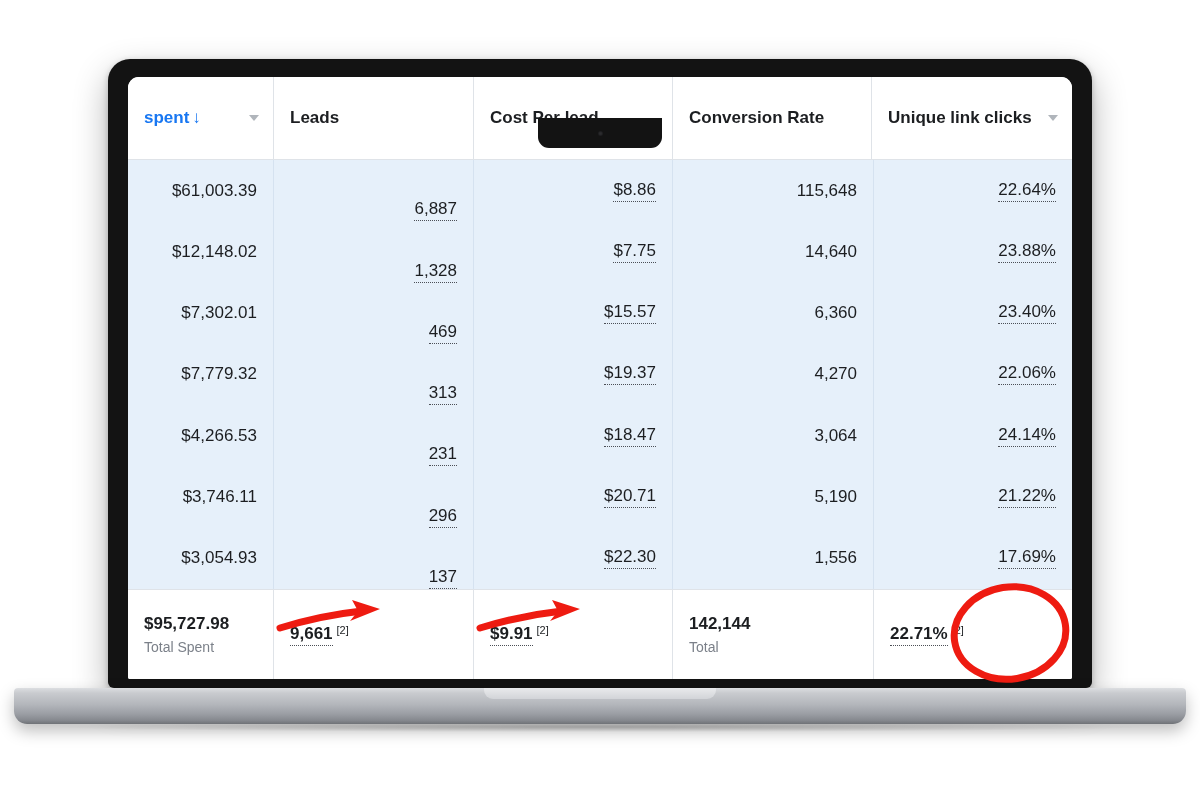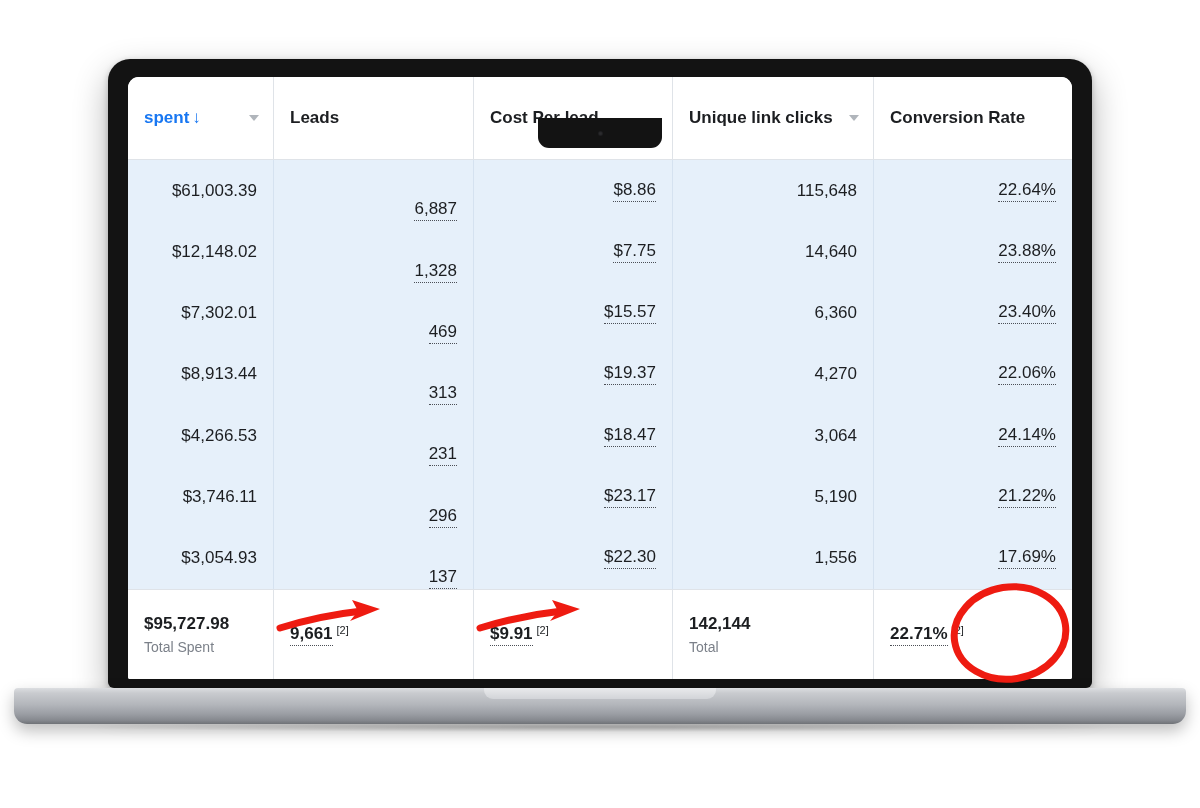--- a/index.html
+++ b/index.html
@@ -263,28 +263,28 @@
           </div>
 
           <div class="cell head-cell col-leads">
             <span class="head-label">Leads</span>
           </div>
 
           <div class="cell head-cell col-cpl">
             <span class="head-label">Cost Per lead</span>
           </div>
 
+          <div class="cell head-cell col-cvr">
+            <span class="head-label">Conversion Rate</span>
+          </div>
+
           <div class="cell head-cell col-clicks">
             <span class="head-label">Unique link clicks</span>
             <span class="caret"></span>
           </div>
-
-          <div class="cell head-cell col-cvr">
-            <span class="head-label">Conversion Rate</span>
-          </div>
         </div>
 
         <div class="table-body">
 
           <div class="table-row">
             <div class="cell data-cell col-spent">
                 <span>$61,003.39</span>
               </div>
             <div class="cell data-cell col-leads">
                 <span class="linked">6,887</span>
@@ -331,21 +331,21 @@
             <div class="cell data-cell col-clicks">
                 <span>6,360</span>
               </div>
             <div class="cell data-cell col-cvr">
                 <span class="linked">23.40%</span>
               </div>
           </div>
 
           <div class="table-row">
             <div class="cell data-cell col-spent">
-                <span>$8,913.44</span>
+                <span>$7,779.32</span>
               </div>
             <div class="cell data-cell col-leads">
                 <span class="linked">313</span>
               </div>
             <div class="cell data-cell col-cpl">
                 <span class="linked">$19.37</span>
               </div>
             <div class="cell data-cell col-clicks">
                 <span>4,270</span>
               </div>
@@ -373,21 +373,21 @@
           </div>
 
           <div class="table-row">
             <div class="cell data-cell col-spent">
                 <span>$3,746.11</span>
               </div>
             <div class="cell data-cell col-leads">
                 <span class="linked">296</span>
               </div>
             <div class="cell data-cell col-cpl">
-                <span class="linked">$23.17</span>
+                <span class="linked">$20.71</span>
               </div>
             <div class="cell data-cell col-clicks">
                 <span>5,190</span>
               </div>
             <div class="cell data-cell col-cvr">
                 <span class="linked">21.22%</span>
               </div>
           </div>
 
           <div class="table-row">

